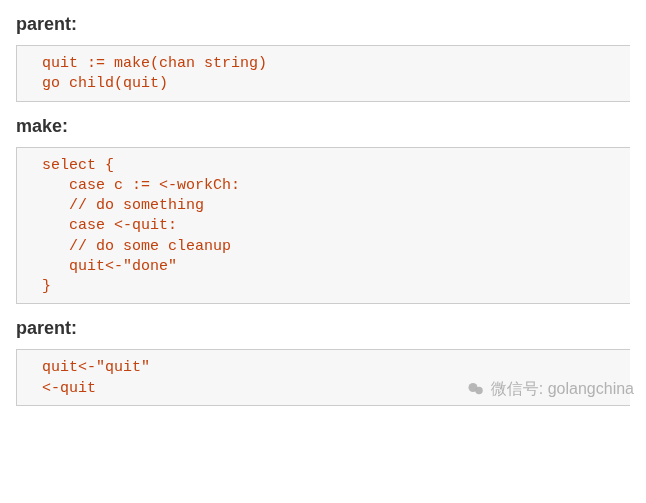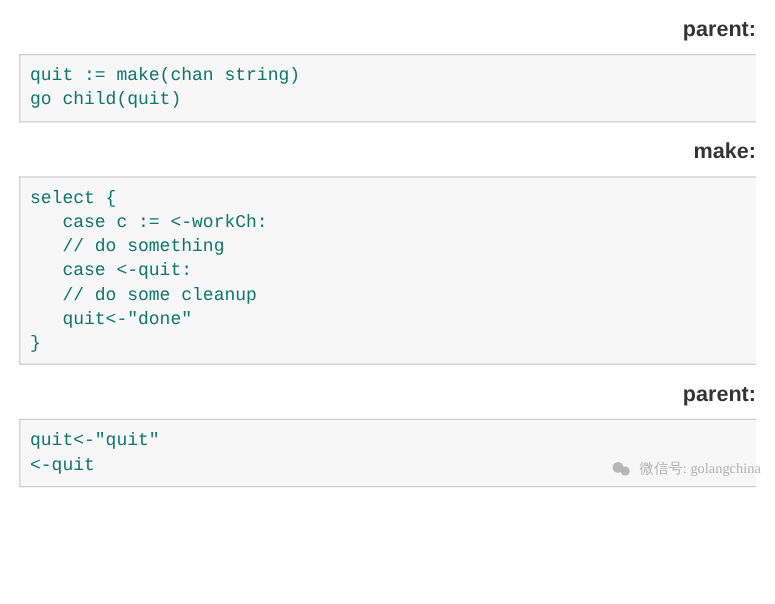--- a/index.html
+++ b/index.html
@@ -10,46 +10,44 @@
     font-family: "Helvetica Neue", Helvetica, Arial, sans-serif;
     color: #333;
     background: #fff;
     position: relative;
   }
   .heading {
     font-weight: 700;
     font-size: 18px;
     margin: 8px 0 10px 0;
     color: #333;
-    text-align: right;
   }
   .heading.first { margin-top: 0; }
   .code-block {
     border: 1px solid #ccc;
     background: #f7f7f7;
-    padding: 8px 10px 6px 8px;
+    padding: 8px 10px 6px 25px;
     font-family: "Courier New", Courier, monospace;
     font-size: 15px;
     line-height: 1.35;
     white-space: pre;
-    color: #0f766e;
+    color: #c2410c;
     margin-bottom: 14px;
     border-right: none;
   }
   .code-block.last { margin-bottom: 4px; }
   .watermark {
     position: absolute;
     right: 12px;
     bottom: 20px;
     display: flex;
     align-items: center;
     gap: 6px;
     color: rgba(120,120,120,0.55);
-    font-size: 12px;
-    font-family: Liberation Serif, serif;
+    font-size: 16px;
   }
   .wechat-icon {
     width: 18px;
     height: 18px;
     opacity: 0.55;
     position: relative;
   }
   .wechat-icon svg { display: block; }
 </style>
 </head>

